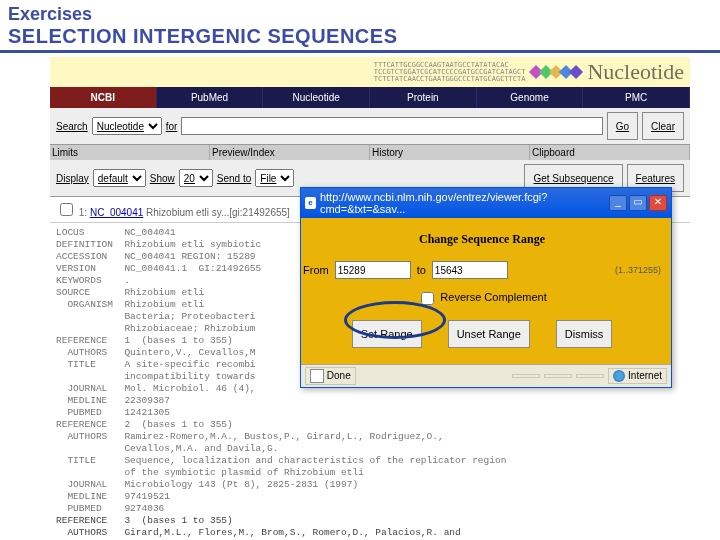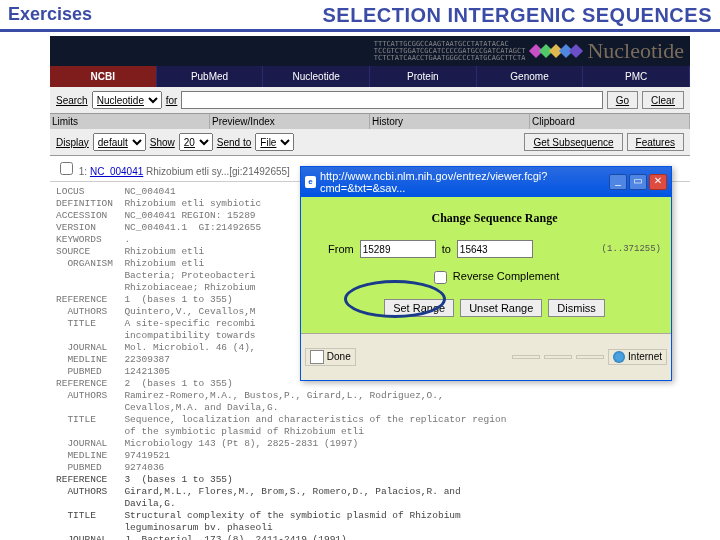--- a/index.html
+++ b/index.html
@@ -1,58 +1,58 @@
 <!DOCTYPE html>
 <html><head>
 <meta charset="utf-8">
 <style>
   body { margin:0; font-family: Arial, sans-serif; font-size:11px; background:#fff; color:#000; width:720px; }
-  .slide-header { display:flex; justify-content:space-between; align-items:flex-start; padding:4px 8px 0 8px; }
+  .slide-header { display:flex; justify-content:space-between; align-items:flex-start; padding:4px 8px 0 8px;flex-direction:column; }
   .exercises { color:#3b4ca6; font-size:18px; font-weight:bold; }
   .slide-title { color:#3b4ca6; font-size:20px; font-weight:bold; letter-spacing:0.5px; }
   .rule { height:3px; background:#3b4ca6; margin:2px 0 0 0; }
   .page { margin:4px 30px 0 50px; position:relative; }
-  .nuc-banner { display:flex; align-items:center; justify-content:flex-end; gap:6px; background:#0f172a; padding:2px 6px; }
+  .nuc-banner { display:flex; align-items:center; justify-content:flex-end; gap:6px; background:#fef9c3; padding:2px 6px; }
   .nuc-dna { font-family:monospace; font-size:7px; color:#888; line-height:7px; }
   .shapes { display:flex; gap:-2px; }
   .shape { width:10px; height:10px; transform:rotate(45deg); display:inline-block; }
   .nuc-word { font-size:22px; color:#7a6c5a; font-weight:300; font-family:"Times New Roman",serif; }
   .navbar { display:flex; background:#1a1a4d; }
   .nav-cell { flex:1; color:#fff; font-size:10px; padding:5px 6px; text-align:center; border-right:1px solid #2a2a6d; }
   .nav-cell:first-child { font-weight:bold; background:#7f1d1d; }
   .toolbar-row { display:flex; align-items:center; gap:4px; padding:4px 6px; background:#eee; border-bottom:1px solid #999;text-decoration:underline; }
   .lbl { font-size:10px; }
   select, input[type=text], button { font-size:10px; font-family:Arial; }
   select { height:18px; }
   input[type=text] { height:14px; border:1px solid #7a7a7a; padding:1px 2px; }
-  button { background:#eee; border:1px solid #888; padding:1px 8px; height:18px; }
+  button { background:#eee; border:1px solid #888; padding:1px 8px; height:28px; }
   .subbar { display:flex; background:#ccc; font-size:10px; }
   .subbar div { flex:1; text-align:left; padding:2px; border-right:1px solid #aaa; }
   .result-head { padding:3px 6px; border-bottom:1px solid #ccc; background:#fff; font-size:10px; color:#666; filter:blur(0.4px); }
   .result-head a { color:#0000cc; text-decoration:underline; }
   .record { font-family:"Courier New",monospace; font-size:9.5px; line-height:12px; padding:4px 6px 10px 6px; white-space:pre; color:#767676; filter:blur(0.6px); }
   .record .sharp { filter:blur(0); color:#444; }
   .dialog { position:absolute; top:130px; left:250px; width:370px; border:1px solid #0054e3; background:#ece9d8; box-shadow:2px 2px 6px rgba(0,0,0,0.3); }
   .dialog-title { background:linear-gradient(to bottom,#2a6ae0,#0054e3); color:#fff; font-size:11px; padding:3px 4px; display:flex; align-items:center; gap:4px; }
   .dialog-title .ie { width:12px; height:12px; background:#fff; border-radius:2px; font-size:8px; text-align:center; line-height:12px; color:#0054e3; font-weight:bold; }
   .winbtns { margin-left:auto; display:flex; gap:2px; }
   .winbtn { width:16px; height:14px; background:#4f86e4; border:1px solid #1a4aa8; border-radius:2px; color:#fff; font-size:10px; text-align:center; line-height:12px; }
   .winbtn.close { background:#e04b3f; border-color:#a82f26; }
-  .dialog-body { background:#bef264; padding:14px 10px 10px 27px; }
+  .dialog-body { background:#eab308; padding:14px 10px 10px 2px; }
   .dlg-heading { text-align:center; font-weight:bold; font-size:12px; margin-bottom:14px; font-family:"Times New Roman",serif; }
   .range-row { display:flex; align-items:center; gap:6px; font-size:11px; margin-bottom:10px; }
   .range-row input { width:70px; }
-  .range-max { margin-left:auto; font-size:9px; color:#555;font-family:Liberation Mono, monospace; }
+  .range-max { margin-left:auto; font-size:9px; color:#555; }
   .rev-row { text-align:center; font-size:11px; margin-bottom:12px; }
   .rev-row input { vertical-align:middle; }
-  .dlg-buttons { display:flex; gap:6px; justify-content:center; margin-bottom:6px; }
+  .dlg-buttons { display:flex; gap:26px; justify-content:center; margin-bottom:6px; }
   .dlg-buttons button { padding:2px 8px; font-size:11px; }
   .oval { position:absolute; border:3px solid #1a3a8a; border-radius:50%; background:transparent; pointer-events:none; }
   .oval1 { width:96px; height:32px; top:244px; left:294px; }
-  .statusbar { display:flex; align-items:center; gap:4px; background:#ece9d8; border-top:1px solid #aca899; padding:14px 4px; font-size:10px; }
+  .statusbar { display:flex; align-items:center; gap:4px; background:#ece9d8; border-top:1px solid #aca899; padding:2px 4px; font-size:10px; }
   .statusbar .st-cell { border:1px solid #c9c5b8; padding:1px 4px; background:#ece9d8; }
   .statusbar .spacer { flex:1; }
   .globe { width:12px; height:12px; display:inline-block; background:radial-gradient(circle,#4aa3e0 40%,#1a5a9a 100%); border-radius:50%; vertical-align:middle; }
   .doneicon { width:12px; height:12px; display:inline-block; background:#fff; border:1px solid #888; vertical-align:middle; }
 </style>
 </head>
 <body>
 
 <div class="slide-header">
   <div class="exercises">Exercises</div>

